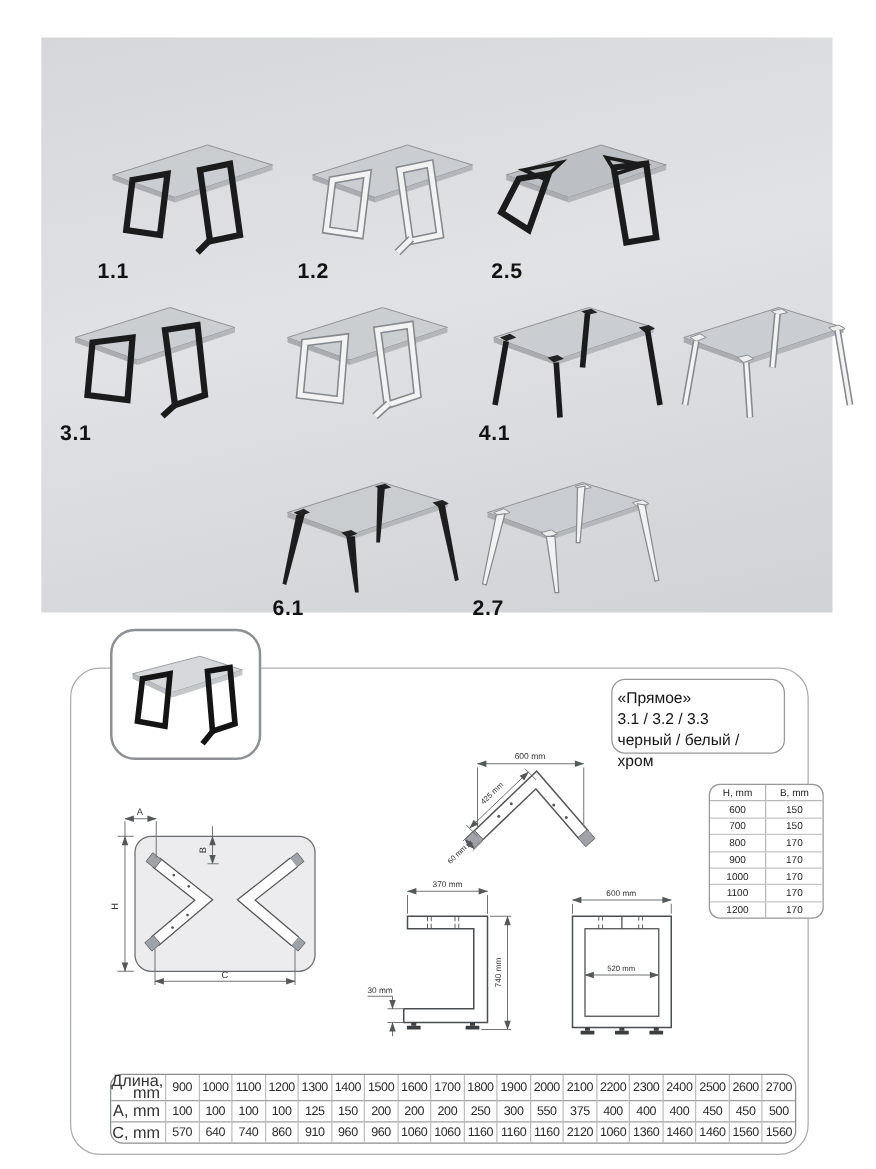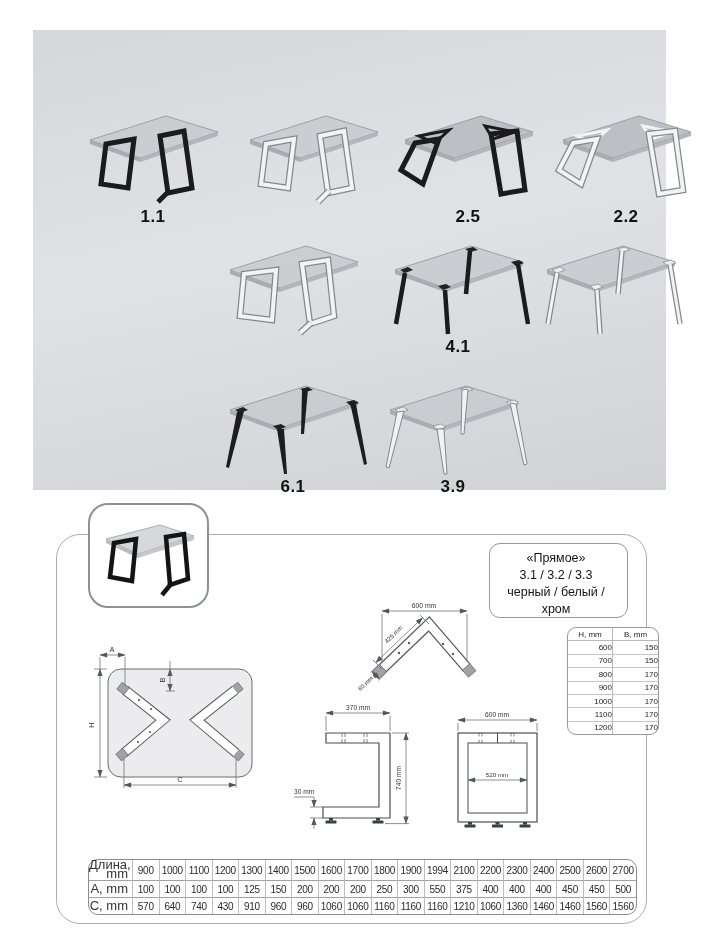--- a/index.html
+++ b/index.html
@@ -2,43 +2,43 @@
 <html><head>
 <meta charset="utf-8">
 <style>
   html,body{margin:0;padding:0;background:#fff;}
   .page{position:relative;width:701px;height:935px;background:#ffffff;
         font-family:"Liberation Sans",sans-serif;overflow:hidden;}
 
   
   .catalog-panel{position:absolute;left:33px;top:30px;width:633px;height:460px;
     background:linear-gradient(168deg,#d6d7da 0%,#e1e2e5 45%,#d1d2d6 100%);}
-  .tile{position:absolute;width:150px;margin:0;text-align:center;}
+  .tile{position:absolute;width:150px;margin:0;text-align:left;}
   .tile svg{display:block;}
   .tile figcaption{font-weight:800;font-size:17px;color:#111;margin-top:1px;letter-spacing:.5px;}
 
   
   .panel-outline{position:absolute;left:56px;top:534px;width:589px;height:388px;
     border:1.5px solid #aaadb0;border-radius:24px;background:#fff;}
   .thumb{position:absolute;left:88px;top:503px;width:117px;height:101px;background:#fff;
     border:2px solid #8d9094;border-radius:20px;display:flex;align-items:center;justify-content:center;}
-  .title-box{position:absolute;left:489px;top:543px;width:139px;height:75px;box-sizing:border-box;
-    border:1.3px solid #96989b;border-radius:11px;padding:6px 9px 0 4px;text-align:center;
+  .title-box{position:absolute;left:489px;top:543px;width:139px;height:60px;box-sizing:border-box;
+    border:1.3px solid #96989b;border-radius:11px;padding:6px 9px 0 4px;text-align:left;
     font-size:12.5px;line-height:17px;color:#141414;background:#fff;}
   .drw{position:absolute;}
   .drw text{font-family:"Liberation Sans",sans-serif;fill:#333;}
 
   
   .hb{position:absolute;left:567px;top:627px;width:92px;border-collapse:separate;border-spacing:0;
     border:1.3px solid #96989b;border-radius:9px;background:#fff;table-layout:fixed;
     font-size:8px;color:#222;}
   .hb th,.hb td{height:12.4px;text-align:center;font-weight:400;padding:0;}
   .hb th:first-child,.hb td:first-child{border-right:1px solid #b7b9bb;}
   .hb thead th{border-bottom:1px solid #b7b9bb;}
-  .hb tbody td{border-bottom:1px solid #c3c5c7;text-align:right;}
+  .hb tbody td{border-bottom:1px solid #c3c5c7;}
   .hb tbody tr:last-child td{border-bottom:none;}
 
   
   .dims{position:absolute;left:88px;top:859px;width:549px;border-collapse:separate;border-spacing:0;
     border:1.6px solid #8a8d90;border-radius:10px;background:#fff;table-layout:fixed;color:#2a2a2a;}
   .dims th,.dims td{padding:0;font-weight:400;}
   .dims th.rowhead{width:39px;font-size:13px;text-align:right;padding-right:4px;color:#333;
     white-space:pre-line;line-height:8.6px;}
   .dims td{font-size:10px;text-align:center;border-left:1px solid #bcbec0;letter-spacing:-0.3px;}
   .dims tr.r1 th,.dims tr.r1 td{height:20px;}
@@ -71,52 +71,48 @@
         <polygon points="62,52 140,26 140,30 62,56" fill="#b3b6bb"></polygon>
         <g>
           <polygon points="28,38 56,33 50,82 23,78" fill="none" stroke="#85888c" stroke-width="6.5"></polygon>
           <polygon points="28,38 56,33 50,82 23,78" fill="none" stroke="#f3f3f4" stroke-width="4"></polygon>
           <polygon points="82,30 106,25 114,82 90,87" fill="none" stroke="#85888c" stroke-width="6.5"></polygon>
           <polygon points="82,30 106,25 114,82 90,87" fill="none" stroke="#f3f3f4" stroke-width="4"></polygon>
           <line x1="91" y1="85" x2="80" y2="96" stroke="#85888c" stroke-width="6.5"></line>
           <line x1="91" y1="85" x2="80" y2="96" stroke="#f3f3f4" stroke-width="4"></line>
         </g>
       </svg>
+      <figcaption>1.2</figcaption>
     </figure>
 
     <figure class="tile" style="left:360px;top:76px">
       <svg width="150" height="100" viewBox="0 0 150 100">
         <polygon points="12,34 88,10 140,26 62,52" fill="#b8bbc0" fill-opacity=".9" stroke="#8f9296" stroke-width=".8"></polygon>
         <polygon points="12,34 62,52 62,56 12,38" fill="#a9acb1"></polygon>
         <polygon points="62,52 140,26 140,30 62,56" fill="#b3b6bb"></polygon>
         <polygon points="26,30 56,24 42,37" fill="none" stroke="#1b1b1b" stroke-width="3"></polygon>
         <polygon points="92,20 122,26 100,33" fill="none" stroke="#1b1b1b" stroke-width="3"></polygon>
         <polygon points="22,37 46,33 30,78 8,64" fill="none" stroke="#1b1b1b" stroke-width="5"></polygon>
         <polygon points="98,28 124,25 132,84 108,88" fill="none" stroke="#1b1b1b" stroke-width="5"></polygon>
       </svg>
       <figcaption>2.5</figcaption>
     </figure>
 
-    <figure class="tile" style="left:518px;top:76px">
-      <svg width="150" height="100" viewBox="0 0 150 100">
-        <polygon points="12,34 88,10 140,26 62,52" fill="#b8bbc0" fill-opacity=".9" stroke="#8f9296" stroke-width=".8"></polygon>
-        <polygon points="12,34 62,52 62,56 12,38" fill="#a9acb1"></polygon>
-        <polygon points="62,52 140,26 140,30 62,56" fill="#b3b6bb"></polygon>
-        <polygon points="26,30 56,24 42,37" fill="none" stroke="#f3f3f4" stroke-width="3"></polygon>
-        <polygon points="92,20 122,26 100,33" fill="none" stroke="#f3f3f4" stroke-width="3"></polygon>
-        <g>
-          <polygon points="22,37 46,33 30,78 8,64" fill="none" stroke="#85888c" stroke-width="6.5"></polygon>
-          <polygon points="22,37 46,33 30,78 8,64" fill="none" stroke="#f3f3f4" stroke-width="4"></polygon>
-          <polygon points="98,28 124,25 132,84 108,88" fill="none" stroke="#85888c" stroke-width="6.5"></polygon>
-          <polygon points="98,28 124,25 132,84 108,88" fill="none" stroke="#f3f3f4" stroke-width="4"></polygon>
-        </g>
-      </svg>
-      <figcaption>2.2</figcaption>
-    </figure>
-
+
+    <figure class="tile" style="left:15px;top:206px">
+      <svg width="150" height="100" viewBox="0 0 150 100">
+        <polygon points="12,34 88,10 140,26 62,52" fill="#c6c9cd" fill-opacity=".82" stroke="#8f9296" stroke-width=".8"></polygon>
+        <polygon points="12,34 62,52 62,56 12,38" fill="#a9acb1"></polygon>
+        <polygon points="62,52 140,26 140,30 62,56" fill="#b3b6bb"></polygon>
+        <polygon points="26,38 58,34 54,84 22,80" fill="none" stroke="#1b1b1b" stroke-width="5"></polygon>
+        <polygon points="84,28 110,24 116,80 92,88" fill="none" stroke="#1b1b1b" stroke-width="5"></polygon>
+        <line x1="93" y1="87" x2="82" y2="97" stroke="#1b1b1b" stroke-width="5"></line>
+      </svg>
+      <figcaption>3.1</figcaption>
+    </figure>
 
     <figure class="tile" style="left:185px;top:206px">
       <svg width="150" height="100" viewBox="0 0 150 100">
         <polygon points="12,34 88,10 140,26 62,52" fill="#c6c9cd" fill-opacity=".82" stroke="#8f9296" stroke-width=".8"></polygon>
         <polygon points="12,34 62,52 62,56 12,38" fill="#a9acb1"></polygon>
         <polygon points="62,52 140,26 140,30 62,56" fill="#b3b6bb"></polygon>
         <g>
           <polygon points="26,38 58,34 54,84 22,80" fill="none" stroke="#85888c" stroke-width="6.5"></polygon>
           <polygon points="26,38 58,34 54,84 22,80" fill="none" stroke="#f3f3f4" stroke-width="4"></polygon>
           <polygon points="84,28 110,24 116,80 92,88" fill="none" stroke="#85888c" stroke-width="6.5"></polygon>
@@ -208,21 +204,21 @@
           <polygon points="128,26 136,24 141,27 133,30"></polygon>
           <polygon points="55,50 63,48 68,51 60,54"></polygon>
         </g>
         <g fill="#f2f2f3" stroke="#85888c" stroke-width="1">
           <polygon points="19,36 26,35 11,92 8,91"></polygon>
           <polygon points="84,14 90,13 86,58 83,58"></polygon>
           <polygon points="132,27 138,28 149,88 146,89"></polygon>
           <polygon points="59,53 66,53 69,98 66,98"></polygon>
         </g>
       </svg>
-      <figcaption>3.9</figcaption>
+      <figcaption>2.7</figcaption>
     </figure>
   </section>
 
   <div class="panel-outline"></div>
 
   <div class="thumb">
     <svg width="109" height="93" viewBox="0 0 109 93">
       <polygon points="12,30 66,16 100,27 44,45" fill="#d6d8db" stroke="#9aa0a5" stroke-width=".8"></polygon>
       <polygon points="12,30 44,45 44,49 12,34" fill="#b9bcc0"></polygon>
       <polygon points="44,45 100,27 100,31 44,49" fill="#c4c7cb"></polygon>
@@ -456,21 +452,21 @@
           <td>1000</td>
           <td>1100</td>
           <td>1200</td>
           <td>1300</td>
           <td>1400</td>
           <td>1500</td>
           <td>1600</td>
           <td>1700</td>
           <td>1800</td>
           <td>1900</td>
-          <td>1994</td>
+          <td>2000</td>
           <td>2100</td>
           <td>2200</td>
           <td>2300</td>
           <td>2400</td>
           <td>2500</td>
           <td>2600</td>
           <td>2700</td>
         </tr>
       <tr class="r2">
         <th class="rowhead">A, mm</th>
@@ -494,30 +490,30 @@
           <td>450</td>
           <td>450</td>
           <td>500</td>
         </tr>
       <tr class="r3">
         <th class="rowhead">C, mm</th>
 
       <td>570</td>
           <td>640</td>
           <td>740</td>
-          <td>430</td>
+          <td>860</td>
           <td>910</td>
           <td>960</td>
           <td>960</td>
           <td>1060</td>
           <td>1060</td>
           <td>1160</td>
           <td>1160</td>
           <td>1160</td>
-          <td>1210</td>
+          <td>2120</td>
           <td>1060</td>
           <td>1360</td>
           <td>1460</td>
           <td>1460</td>
           <td>1560</td>
           <td>1560</td>
         </tr>
     </tbody>
   </table>
 

